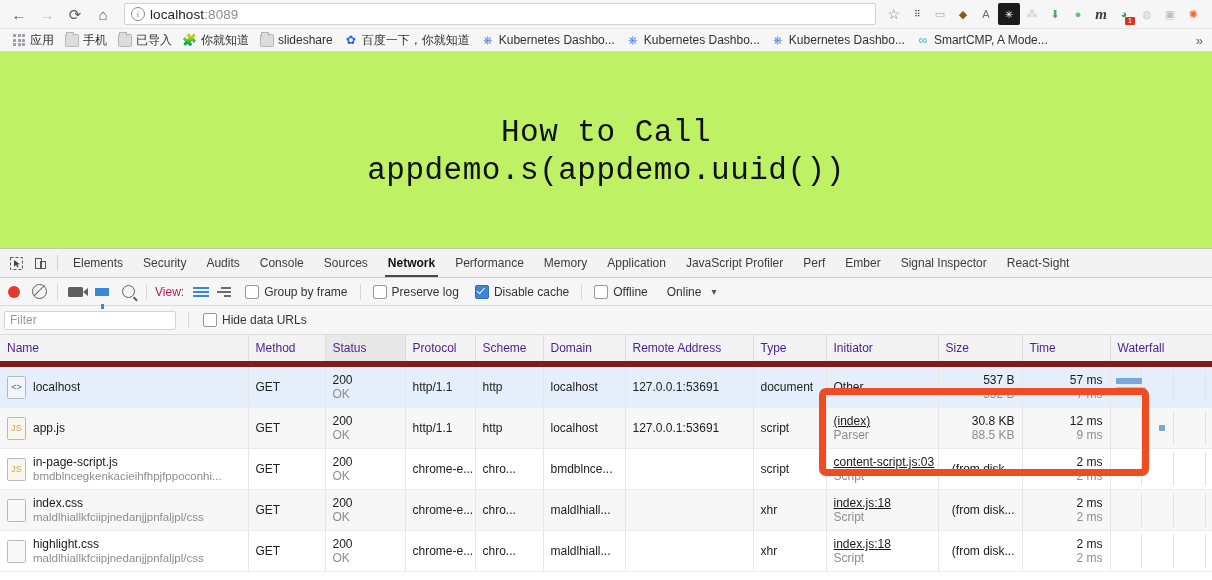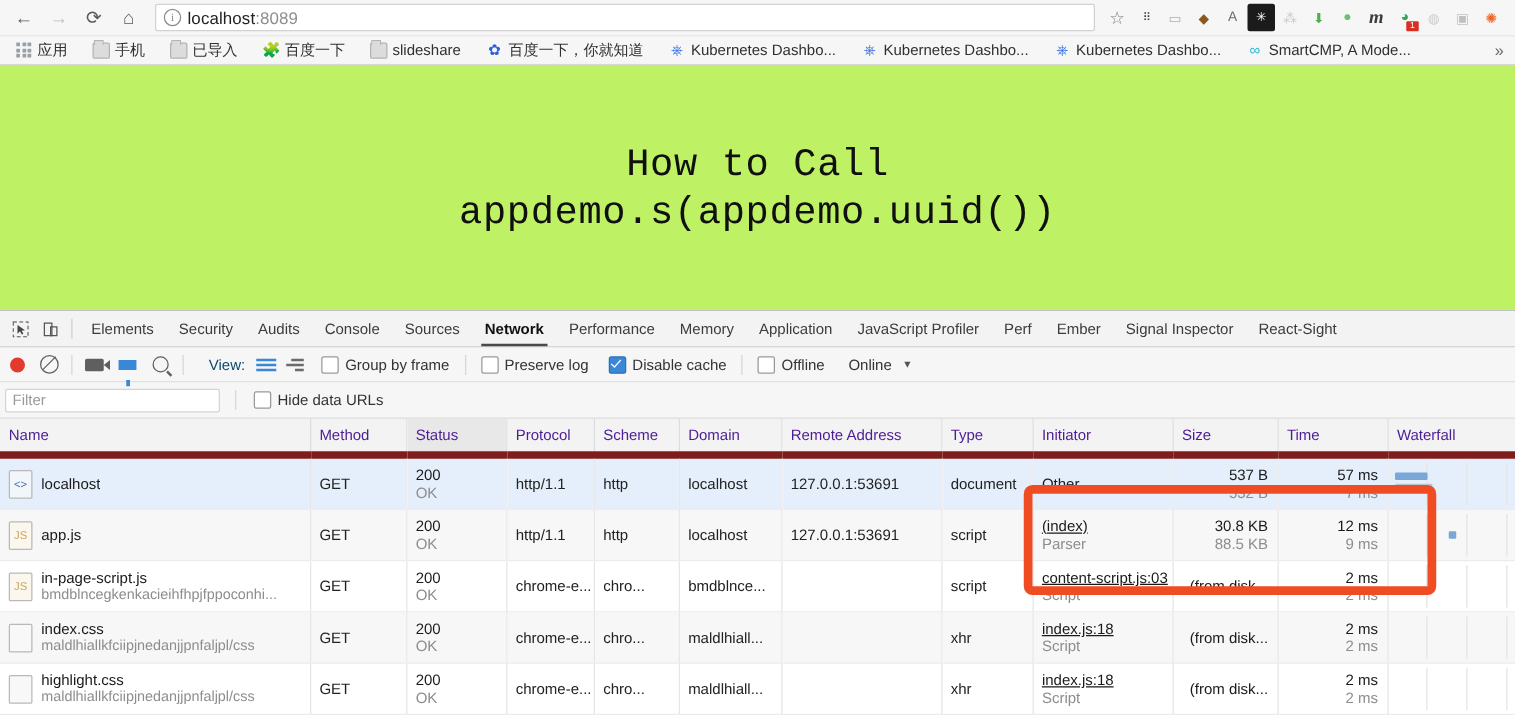--- a/index.html
+++ b/index.html
@@ -23,21 +23,21 @@
             color:#8a8a8a;font-family:"Liberation Serif",serif;line-height:1;}
   .url{font-size:13.5px;color:#8e8e8e;letter-spacing:.1px;white-space:nowrap;}
   .url b{color:#222;font-weight:400;}
   .star{font-size:14px;color:#7d7d7d;padding:0 4px;}
   .ext-strip{display:flex;align-items:center;gap:1px;padding-right:2px;}
   .ext{width:22px;height:22px;display:flex;align-items:center;justify-content:center;
        font-size:11px;position:relative;border-radius:2px;}
   .badge{position:absolute;right:0px;bottom:0px;background:#d93025;color:#fff;font-size:7px;
          line-height:8px;padding:0 1.5px;border-radius:1px;min-width:7px;text-align:center;}
 
-  .bookbar{height:22px;display:flex;align-items:center;padding:0 7px;gap:10px;
+  .bookbar{height:22px;display:flex;align-items:center;padding:0 7px;gap:1px;
            border-top:1px solid #e7e7e7;background:#f6f6f6;}
   .bm{display:flex;align-items:center;gap:4px;padding:1px 5px;border-radius:2px;
       font-size:12px;color:#303030;white-space:nowrap;}
   .bm-ico{width:14px;height:13px;display:flex;align-items:center;justify-content:center;font-size:11px;}
   .folder{width:14px;height:11px;background:#dcdcdc;border:1px solid #b4b4b4;border-radius:1.5px;
           position:relative;}
   .folder:before{content:"";position:absolute;top:-3px;left:0;width:6px;height:3px;
           background:#dcdcdc;border:1px solid #b4b4b4;border-bottom:none;border-radius:1px 1px 0 0;}
   .apps-grid{display:grid;grid-template-columns:repeat(3,3px);grid-template-rows:repeat(3,3px);
              gap:1.5px;}
@@ -72,21 +72,21 @@
              background:#5f5f5f;transform:rotate(-45deg);}
   .cam{width:15px;height:10px;background:#5f5f5f;border-radius:1.5px;position:relative;margin:0 6px;}
   .cam:after{content:"";position:absolute;right:-5px;top:1px;border-top:4px solid transparent;
              border-bottom:4px solid transparent;border-right:5px solid #5f5f5f;}
   .funnel{width:0;height:0;border-left:7px solid #3a87d8;border-right:7px solid #3a87d8;
           border-top:8px solid #3a87d8;position:relative;margin:0 6px;}
   .funnel:after{content:"";position:absolute;left:-1.5px;top:8px;width:3px;height:5px;background:#3a87d8;}
   .mag{width:11px;height:11px;border:1.5px solid #5f5f5f;border-radius:50%;position:relative;margin:0 7px;}
   .mag:after{content:"";position:absolute;right:-4px;bottom:-3px;width:5px;height:1.6px;
              background:#5f5f5f;transform:rotate(45deg);}
-  .tb-label{margin:0 6px 0 16px;color:#0c4a6e;}
+  .tb-label{margin:0 6px 0 4px;color:#be185d;}
   .viewbtn{width:16px;height:14px;margin:0 3px;display:flex;flex-direction:column;justify-content:center;gap:2px;}
   .viewbtn i{display:block;height:2px;background:#3a87d8;}
   .viewbtn i:nth-child(1){width:100%}
   .viewbtn i:nth-child(2){width:100%}
   .viewbtn i:nth-child(3){width:100%}
   .viewbtn2{width:16px;height:14px;margin:0 6px 0 3px;display:flex;flex-direction:column;justify-content:center;gap:2px;align-items:flex-end;}
   .viewbtn2 i{display:block;height:2px;background:#6b6b6b;}
   .viewbtn2 i:nth-child(1){width:10px}
   .viewbtn2 i:nth-child(2){width:14px}
   .viewbtn2 i:nth-child(3){width:7px}
@@ -201,21 +201,21 @@
           <span>手机</span>
         </div>
         <div class="bm">
           <span class="bm-ico">
             <span class="folder"></span>
           </span>
           <span>已导入</span>
         </div>
         <div class="bm">
           <span class="bm-ico" style="color: rgb(58, 135, 216); font-size: 12px;">🧩</span>
-          <span>百度一下</span>
+          <span>你就知道</span>
         </div>
         <div class="bm">
           <span class="bm-ico">
             <span class="folder"></span>
           </span>
           <span>slideshare</span>
         </div>
         <div class="bm">
           <span class="bm-ico" style="color: rgb(43, 96, 217); font-size: 12px;">✿</span>
           <span>百度一下，你就知道</span>

